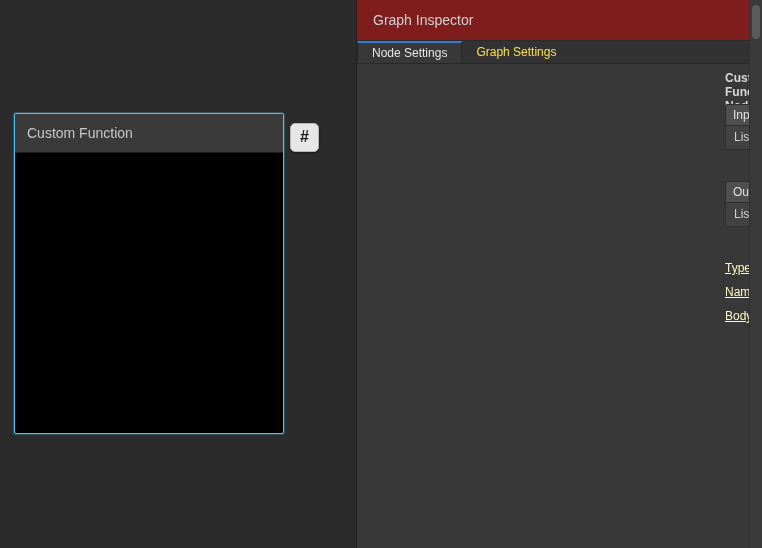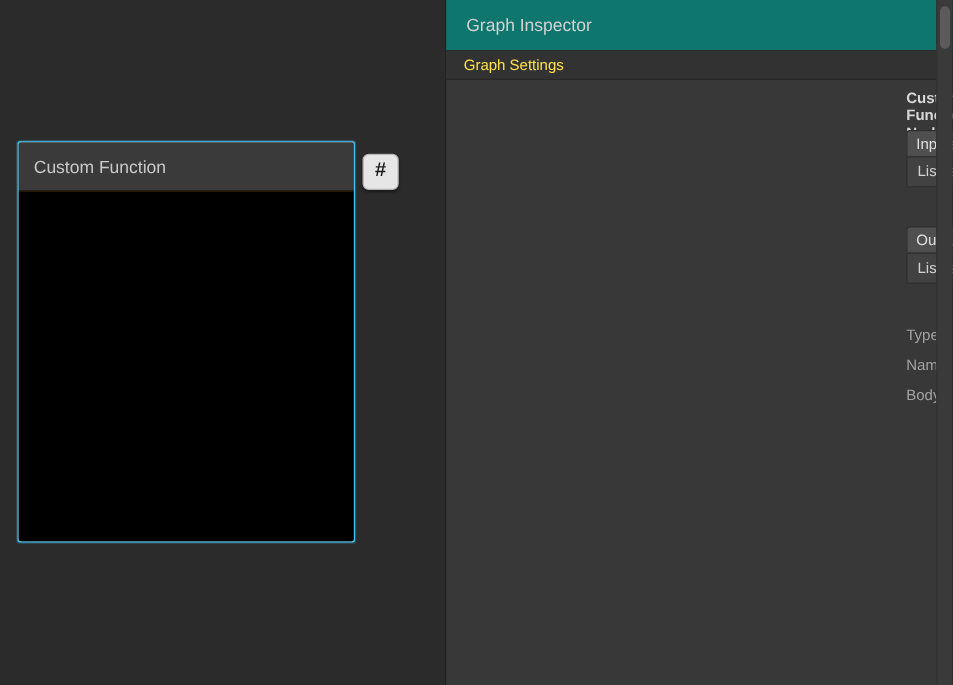--- a/index.html
+++ b/index.html
@@ -1,52 +1,52 @@
 <!DOCTYPE html>
 <html><head>
 <meta charset="utf-8">
 <style>
   html,body{margin:0;padding:0;background:#2b2b2b;}
   .stage{position:relative;width:762px;height:548px;background:#2b2b2b;overflow:hidden;
          font-family:"Liberation Sans","DejaVu Sans",sans-serif;-webkit-font-smoothing:antialiased;}
 
   
-  .gnode{position:absolute;left:14px;top:113px;width:268px;height:319px;background:#a16207;
+  .gnode{position:absolute;left:14px;top:113px;width:268px;height:319px;background:#0c4a6e;
          border:1px solid #45c2f5;border-radius:2px;box-shadow:0 0 0 1px rgba(69,194,245,.25);}
   .gnode-header{height:38px;background:#3a3a3a;border-bottom:1px solid #1e1e1e;
                 line-height:38px;padding-left:12px;font-size:14px;color:#c9c9c9;
                 border-radius:2px 2px 0 0;}
   .gnode-body{position:absolute;left:0;top:39px;right:0;bottom:0;background:#000;border-radius:0 0 2px 2px;}
   .gnode-badge{position:absolute;left:290px;top:123px;width:27px;height:27px;background:#e6e6e6;
                border:1px solid #b5b5b5;border-radius:5px;color:#1b1b1b;font-weight:bold;
                font-size:16px;text-align:center;line-height:26px;box-shadow:0 1px 2px rgba(0,0,0,.45);}
 
   
   .panel{position:absolute;left:356px;top:0;width:406px;height:548px;background:#383838;
          border-left:1px solid #222;box-sizing:border-box;color:#cfcfcf;}
   .panel-title{height:40px;line-height:40px;padding-left:16px;font-size:14px;color:#d2d2d2;
-               background:#0f766e;border-bottom:1px solid #2a2a2a;}
+               background:#7f1d1d;border-bottom:1px solid #2a2a2a;}
   .tabbar{position:absolute;left:0;top:41px;right:13px;height:22px;background:#323232;
           border-bottom:1px solid #282828;display:flex;}
   .tab{padding:0 14px;font-size:12px;line-height:22px;color:#fde047;cursor:default;}
   .tab.active{background:#383838;color:#e6e6e6;border-top:2px solid #3e79c9;line-height:20px;
               border-left:1px solid #282828;border-right:1px solid #282828;}
 
   .section-heading{position:absolute;left:368px;top:71px;font-size:12px;font-weight:bold;color:#d8d8d8;}
 
   
   .rlist{position:absolute;left:368px;width:378px;}
   .rlist-header{height:21px;background:#4f4f4f;border:1px solid #2e2e2e;border-bottom:none;
                 border-radius:3px 3px 0 0;line-height:21px;padding-left:7px;font-size:12px;
                 color:#e0e0e0;box-sizing:border-box;}
   .rlist-body{height:25px;background:#424242;border:1px solid #2e2e2e;line-height:23px;
               padding-left:8px;font-size:12px;color:#d2d2d2;box-sizing:border-box;}
 
   
-  .flabel{position:absolute;left:368px;font-size:12px;color:#a3a3a3;}
+  .flabel{position:absolute;left:368px;font-size:12px;color:#fef9c3;text-decoration:underline;}
 
   
   .scrolltrack{position:absolute;right:0;top:0;width:13px;height:548px;background:#3a3a3a;
                border-left:1px solid #303030;box-sizing:border-box;}
   .scrollthumb{position:absolute;left:2px;top:5px;width:8px;height:34px;background:#5b5b5b;border-radius:4px;}
 </style>
 </head>
 <body>
 
 <div class="stage">
@@ -58,20 +58,21 @@
     <div class="gnode-body"></div>
   </div>
   <div class="gnode-badge">
     <span>#</span>
   </div>
 
   <div class="panel">
     <div class="panel-title">Graph Inspector</div>
 
     <div class="tabbar">
+      <div class="tab active">Node Settings</div>
       <div class="tab">Graph Settings</div>
     </div>
 
     <div class="section-heading">Custom Function Node</div>
 
     <div class="rlist" style="top:104px;height:64px;">
       <div class="rlist-header">Inputs</div>
       <div class="rlist-body">List is Empty</div>
 
     </div>

